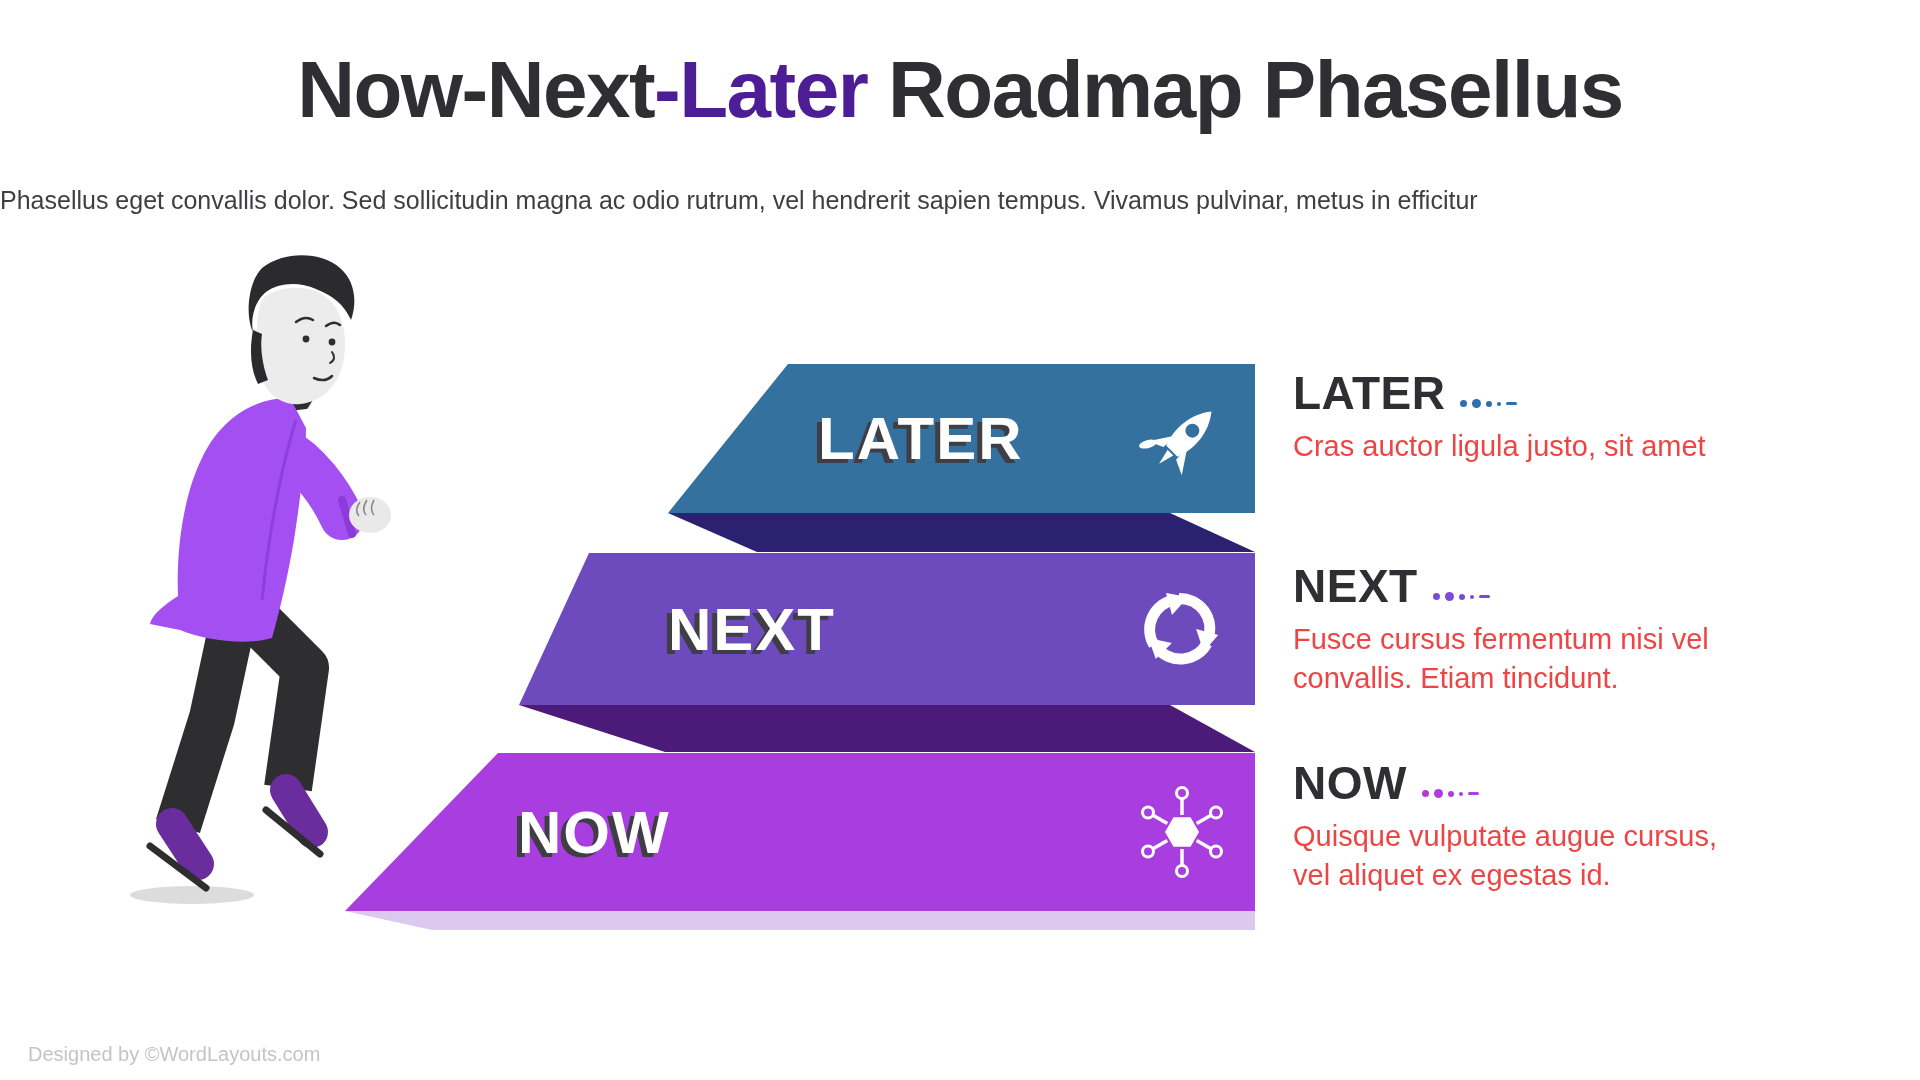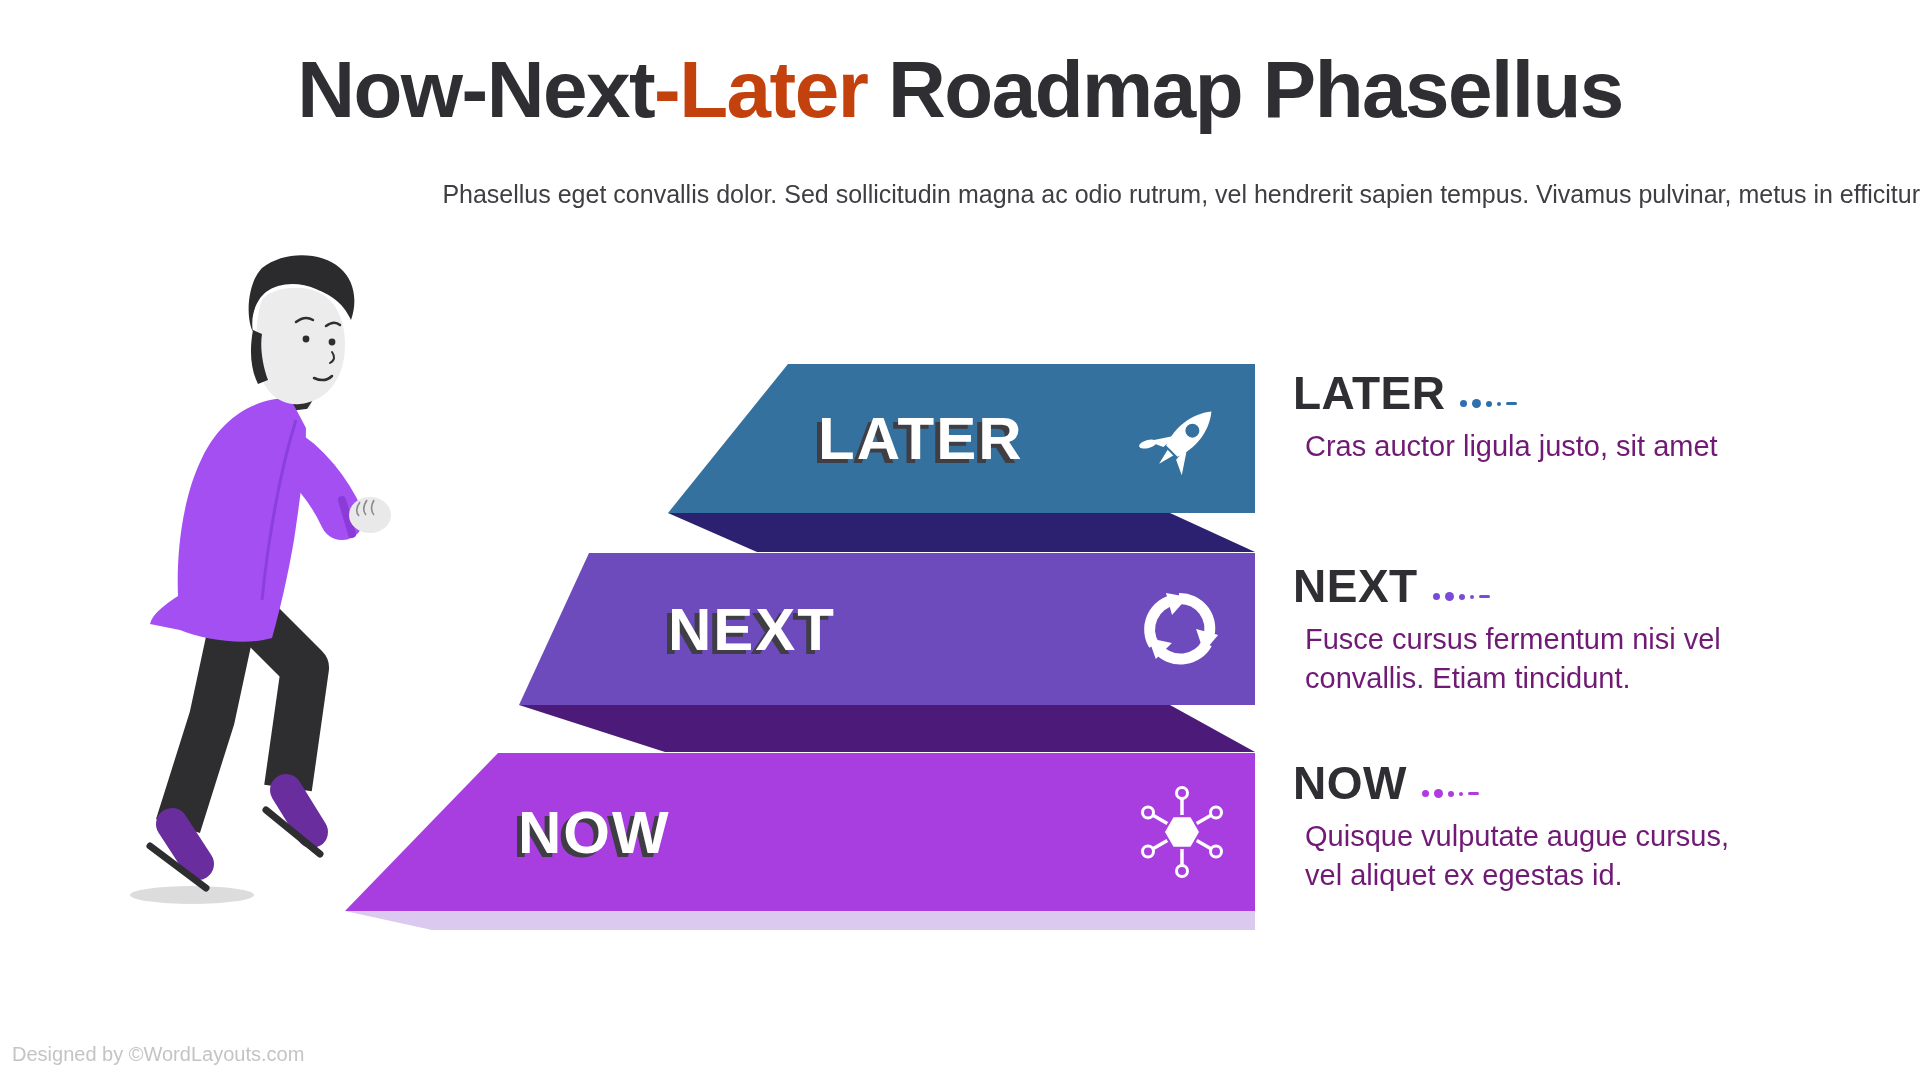--- a/index.html
+++ b/index.html
@@ -6,23 +6,23 @@
   .canvas{
     position:relative;width:1920px;height:1080px;background:#ffffff;
     overflow:hidden;font-family:"Liberation Sans",sans-serif;
   }
   
   .title{
     position:absolute;top:44px;left:0;width:100%;text-align:center;
     font-size:80px;font-weight:800;letter-spacing:-1.5px;color:#2f2f33;
     white-space:nowrap;
   }
-  .title .hl{color:#c2410c;}
+  .title .hl{color:#4c1d95;}
   .subtitle{
-    position:absolute;top:174px;left:0;width:100%;text-align:right;
+    position:absolute;top:180px;left:0;width:100%;text-align:left;
     font-size:25px;line-height:40px;color:#3e3e43;
   }
   .subtitle div{white-space:nowrap;}
   
   .graphic{position:absolute;left:0;top:0;width:1920px;height:1080px;}
   .banner-label{
     font-family:"Liberation Sans",sans-serif;font-weight:bold;
     font-size:60px;letter-spacing:2px;
   }
   
@@ -37,25 +37,25 @@
   .dots{display:flex;align-items:center;gap:5px;margin-bottom:9px;}
   .dot{border-radius:50%;}
   .d1{width:7px;height:7px;}
   .d2{width:9px;height:9px;}
   .d3{width:6px;height:6px;}
   .d4{width:4px;height:4px;}
   .dash{width:11px;height:3.5px;border-radius:2px;}
   .dots-later .dot,.dots-later .dash{background:#2f6fad;}
   .dots-next  .dot,.dots-next  .dash{background:#7a4bd6;}
   .dots-now   .dot,.dots-now   .dash{background:#b13be1;}
-  .info p{margin:10px 12px 0;font-size:29px;line-height:39px;color:#701a75;}
+  .info p{margin:10px 0 0;font-size:29px;line-height:39px;color:#ef4444;}
   .info p span{display:block;white-space:nowrap;}
   
   .footer{
-    position:absolute;left:12px;top:1043px;font-size:20px;color:#c4c4c8;
+    position:absolute;left:28px;top:1043px;font-size:20px;color:#c4c4c8;
   }
 </style>
 </head>
 <body>
 
 <div class="canvas">
 
   <div class="title">
     <span>Now-Next</span><span class="hl">-Later</span><span> Roadmap Phasellus</span>
   </div>

